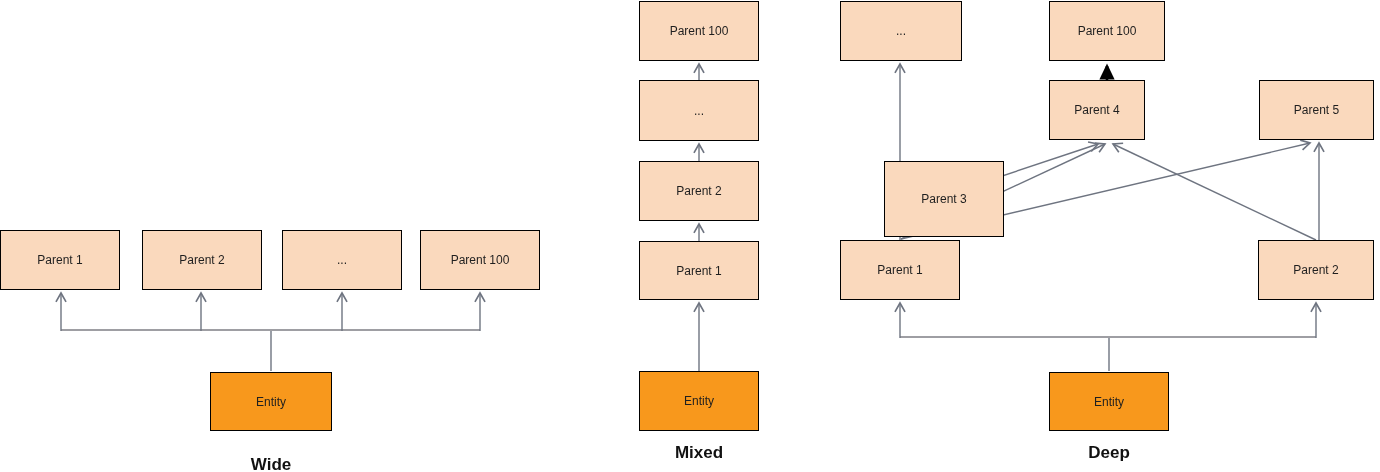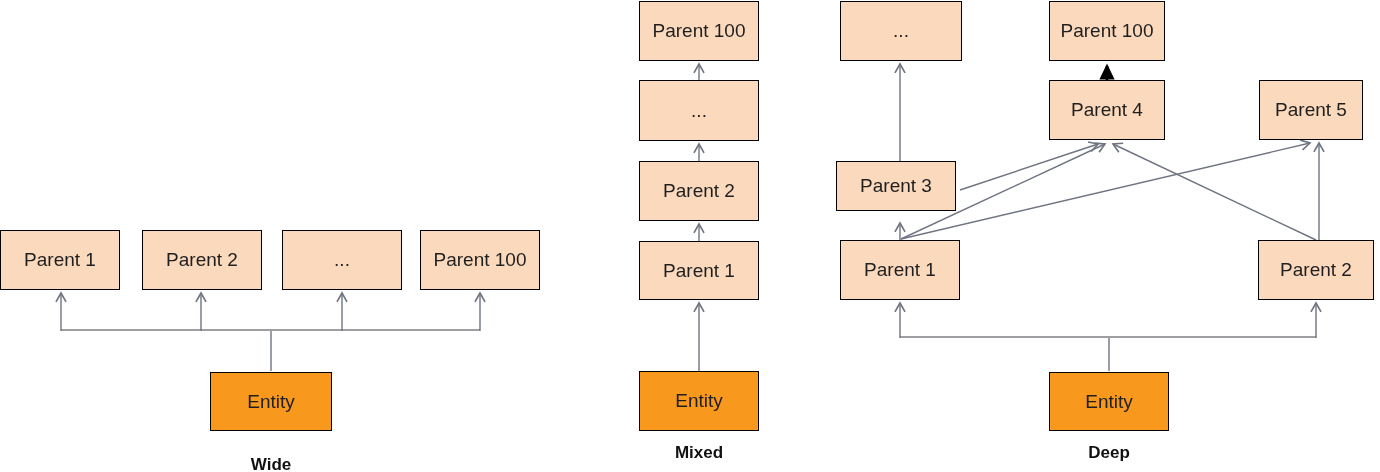--- a/index.html
+++ b/index.html
@@ -22,21 +22,21 @@
     overflow:hidden;
   }
   #wires{position:absolute;left:0;top:0;width:1380px;height:472px;}
   .node{
     position:absolute;
     display:flex;
     align-items:center;
     justify-content:center;
     border:1.5px solid var(--box-border);
     box-sizing:border-box;
-    font-size:19px;
+    font-size:12px;
     color:var(--text);
     white-space:nowrap;
   }
   .parent{background:var(--parent-fill);}
   .entity{background:var(--entity-fill);}
   .caption{
     position:absolute;
     width:122px;
     text-align:center;
     font-size:17px;
@@ -100,21 +100,21 @@
 
   <div class="node parent" style="left:639px;top:1px;width:120px;height:60px;">Parent 100</div>
   <div class="node parent" style="left:639px;top:80px;width:120px;height:61px;">...</div>
   <div class="node parent" style="left:639px;top:161px;width:120px;height:60px;">Parent 2</div>
   <div class="node parent" style="left:639px;top:241px;width:120px;height:59px;">Parent 1</div>
   <div class="node entity" style="left:639px;top:371px;width:120px;height:60px;">Entity</div>
   <div class="caption" style="left:638px;top:443px;">Mixed</div>
 
   <div class="node parent" style="left:840px;top:1px;width:122px;height:60px;">...</div>
   <div class="node parent" style="left:1049px;top:1px;width:116px;height:60px;">Parent 100</div>
-  <div class="node parent" style="left:1049px;top:80px;width:116px;height:60px;">Parent 4</div>
-  <div class="node parent" style="left:1259px;top:80px;width:104px;height:60px;">Parent 5</div>
-  <div class="node parent" style="left:836px;top:161px;width:120px;height:50px;">Parent 3</div>
+  <div class="node parent" style="left:1049px;top:80px;width:96px;height:60px;">Parent 4</div>
+  <div class="node parent" style="left:1259px;top:80px;width:115px;height:60px;">Parent 5</div>
+  <div class="node parent" style="left:884px;top:161px;width:120px;height:76px;">Parent 3</div>
   <div class="node parent" style="left:840px;top:240px;width:120px;height:60px;">Parent 1</div>
   <div class="node parent" style="left:1258px;top:240px;width:116px;height:60px;">Parent 2</div>
   <div class="node entity" style="left:1049px;top:372px;width:120px;height:59px;">Entity</div>
   <div class="caption" style="left:1048px;top:443px;">Deep</div>
 
 </div>
 
 </body></html>

